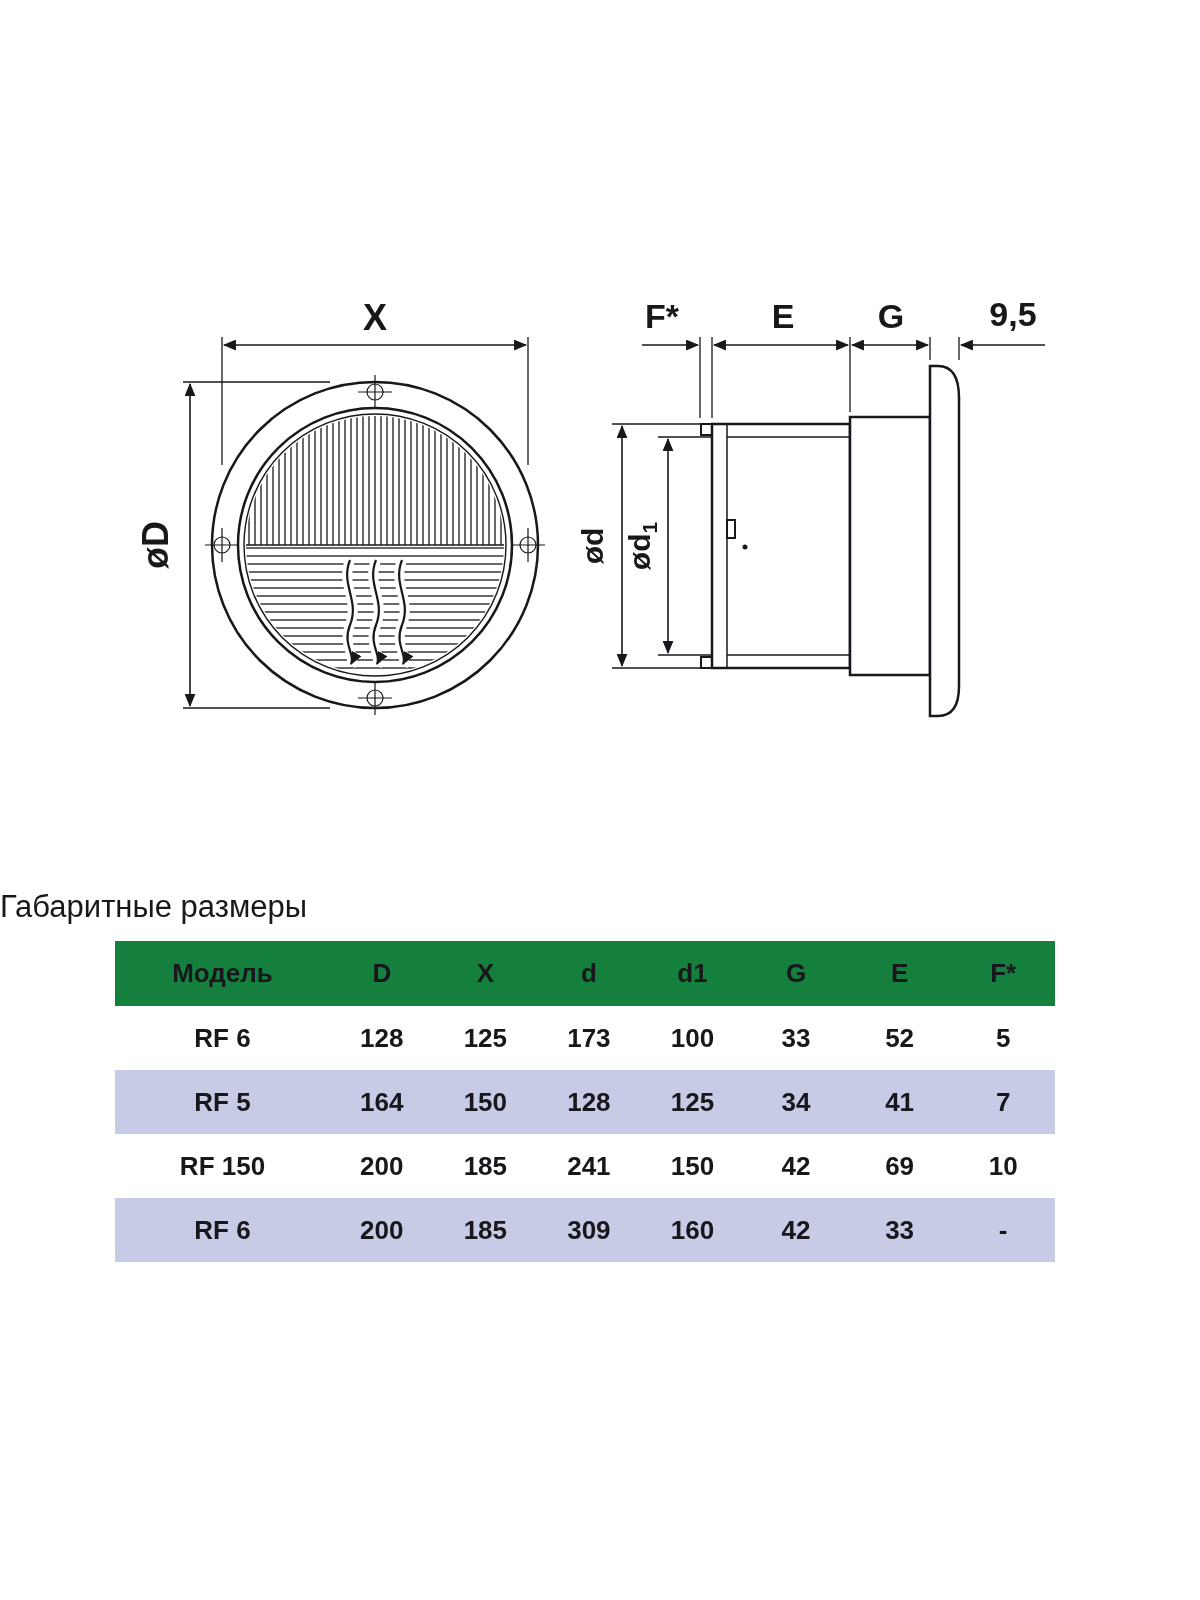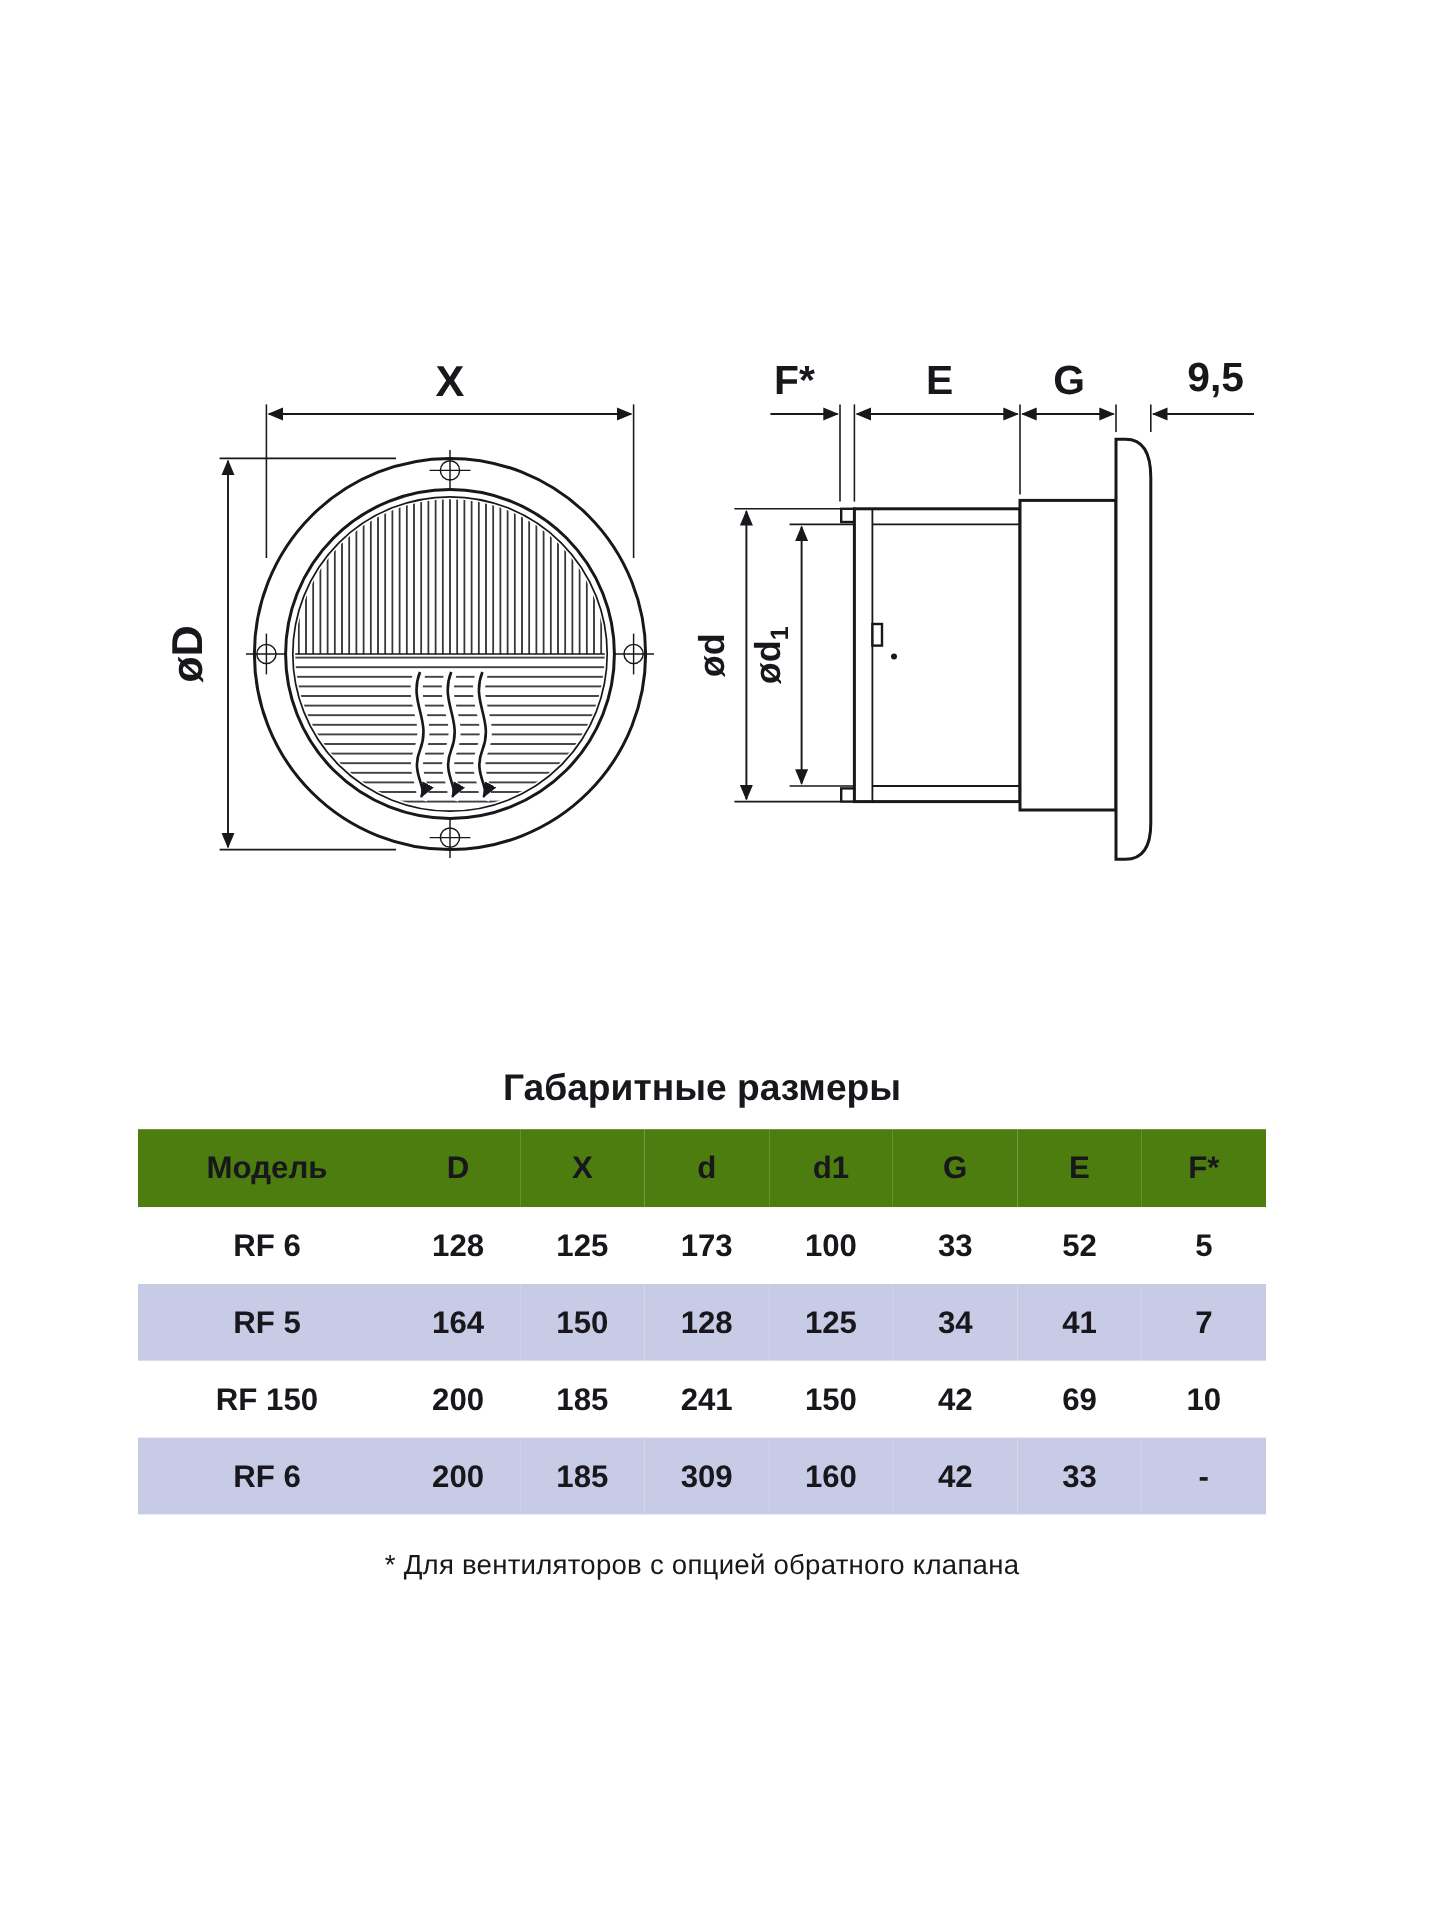--- a/index.html
+++ b/index.html
@@ -13,37 +13,36 @@
 
   .drawing-svg { position:absolute; top:0; left:0; display:block; }
   svg text {
     font-family:"Liberation Sans", sans-serif;
     font-weight:700;
     fill:#17171c;
   }
 
   .section-title {
     position:absolute; top:889px; left:0; width:1170px;
-    text-align:center;
-    font-size:31px; font-weight:700;
+    font-size:31px; font-weight:400;
   }
 
   .dim-table {
     position:absolute; top:941px; left:115px;
     width:940px;
     border-collapse:collapse;
     table-layout:fixed;
   }
   .dim-table th, .dim-table td {
     height:64px;
     text-align:center; vertical-align:middle;
     font-size:26px; font-weight:700;
     padding:0;
   }
-  .dim-table thead tr { background:#4d7c0f; }
+  .dim-table thead tr { background:#15803d; }
   .dim-table thead th { height:65px; }
   .dim-table tbody tr:nth-child(even) { background:#c7cbe5; }
   .dim-table tbody tr:nth-child(odd) { background:#ffffff; }
 
   .footnote {
     position:absolute; top:1291px; left:0; width:1170px;
     text-align:center;
     font-size:23px; font-weight:400;
     letter-spacing:0.2px;
   }
@@ -233,15 +232,14 @@
         <td>185</td>
         <td>309</td>
         <td>160</td>
         <td>42</td>
         <td>33</td>
         <td>-</td>
       </tr>
     </tbody>
   </table>
 
-  <div class="footnote">* Для вентиляторов с опцией обратного клапана</div>
 
 </div>
 
 </body></html>

